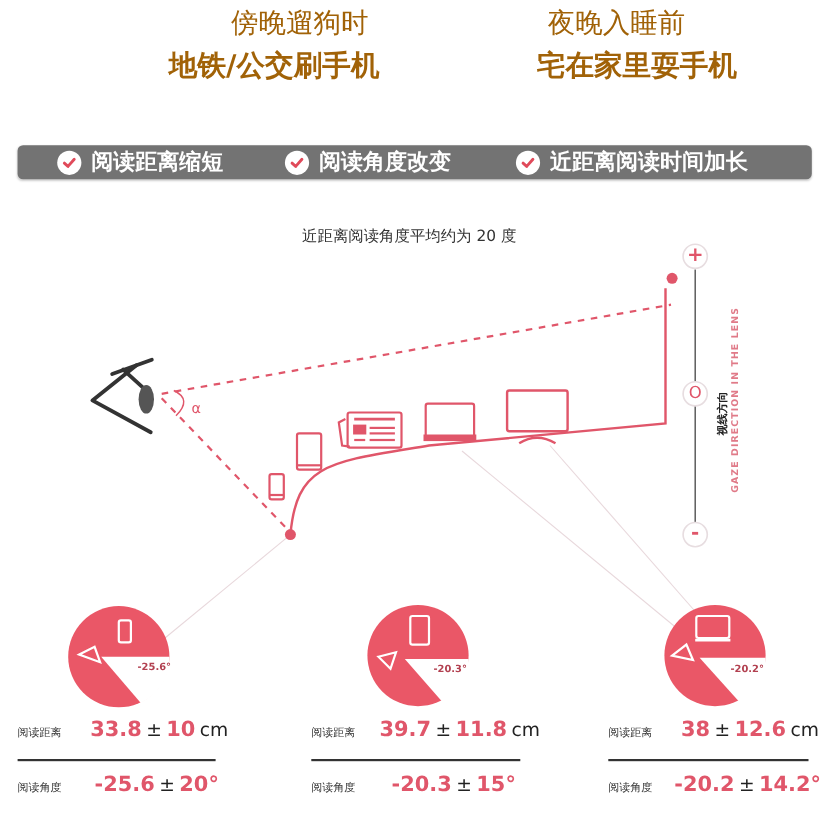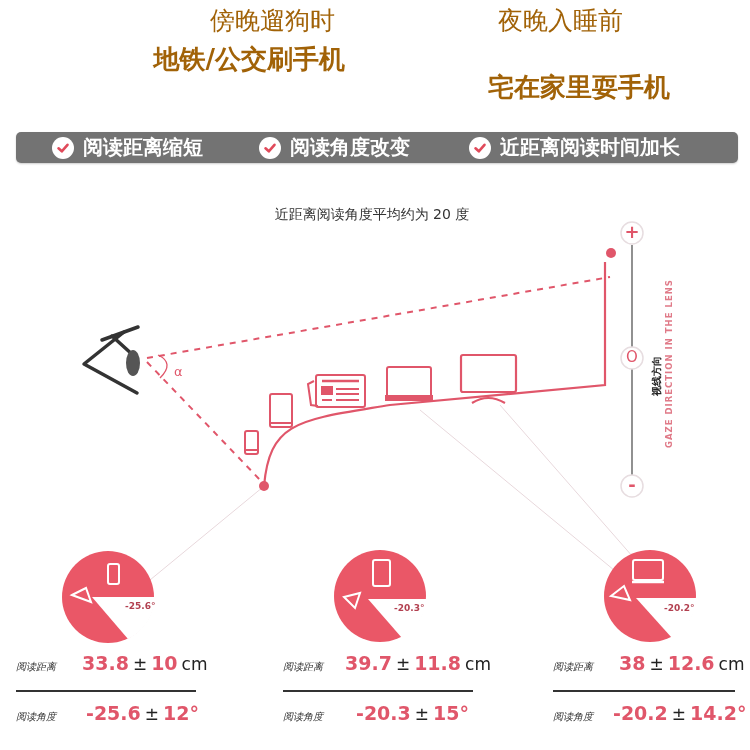--- a/index.html
+++ b/index.html
@@ -9,34 +9,34 @@
   .hl-1{font-size:25px;font-weight:normal;}
   .hl-2{font-size:26px;font-weight:bold;}
   .banner{position:absolute;left:16px;top:132px;width:722px;height:31px;background:#737373;border-radius:5px;box-shadow:0 1px 2px rgba(0,0,0,.2);}
   .chip{position:absolute;top:0;height:31px;display:flex;align-items:center;color:#fff;font-weight:bold;font-size:20px;}
   .check{width:22px;height:22px;border-radius:50%;background:#fff;display:inline-flex;align-items:center;justify-content:center;margin-right:9px;}
   .subtitle{position:absolute;left:0;width:744px;top:206px;text-align:center;font-size:14px;color:#333;}
   .gaze-text{position:absolute;font-size:8.5px;letter-spacing:1px;color:#e07a88;transform:rotate(-90deg);transform-origin:left top;white-space:nowrap;font-weight:bold;}
   .gaze-cn{position:absolute;font-size:10px;color:#222;transform:rotate(-90deg);transform-origin:left top;white-space:nowrap;font-weight:bold;}
   .stat{position:absolute;}
   .stat .row{position:absolute;left:0;display:flex;align-items:baseline;white-space:nowrap;}
-  .stat .lbl{font-size:10px;color:#333;width:60px;display:inline-block;font-style:italic;}
+  .stat .lbl{font-size:10px;color:#333;width:60px;display:inline-block;}
   .stat .big{font-size:19px;font-weight:bold;color:#e0566a;}
   .stat .pm{font-size:17px;color:#222;margin:0 4px;}
   .stat .unit{font-size:17px;color:#222;margin-left:4px;}
   .stat .rule{position:absolute;left:0;height:2px;background:#333;}
   .circle-label{font-size:9px;font-weight:bold;fill:#b24050;}
 </style>
 </head>
 <body>
 
 <div class="headline hl-1" style="left:95px;width:240px;top:4px;">傍晚遛狗时</div>
 <div class="headline hl-2" style="left:75px;width:270px;top:42px;">地铁/公交刷手机</div>
 <div class="headline hl-1" style="left:423px;width:200px;top:4px;">夜晚入睡前</div>
-<div class="headline hl-2" style="left:420px;width:250px;top:42px;margin-top:28px;">宅在家里耍手机</div>
+<div class="headline hl-2" style="left:420px;width:250px;top:42px;">宅在家里耍手机</div>
 
 <div class="banner">
   <div class="chip" style="left:36px;">
     <span class="check">
       <svg width="14" height="14" viewBox="0 0 14 14">
           <path d="M2.5 7.3 L5.8 10.3 L11.5 3.8" fill="none" stroke="#e04a5a" stroke-width="2.6" stroke-linecap="round" stroke-linejoin="round"></path>
         </svg>
     </span>
     <span>阅读距离缩短</span>
   </div>
@@ -163,21 +163,21 @@
     <span class="big">33.8</span>
     <span class="pm">±</span>
     <span class="big">10</span>
     <span class="unit">cm</span>
   </div>
   <div class="rule" style="top:38px;width:180px;"></div>
   <div class="row" style="top:50px;">
     <span class="lbl" style="width:70px;">阅读角度</span>
     <span class="big">-25.6</span>
     <span class="pm">±</span>
-    <span class="big">12°</span>
+    <span class="big">20°</span>
   </div>
 </div>
 
 <div class="stat" style="left:283px;top:652px;width:200px;">
   <div class="row" style="top:0;">
     <span class="lbl" style="width:62px;">阅读距离</span>
     <span class="big">39.7</span>
     <span class="pm">±</span>
     <span class="big">11.8</span>
     <span class="unit">cm</span>

